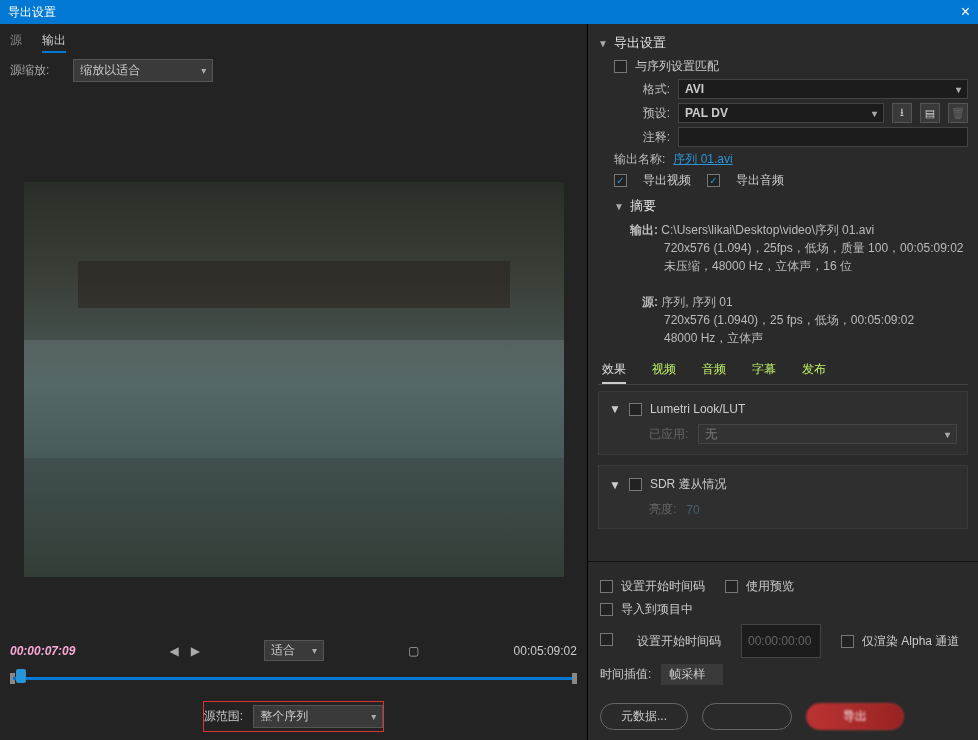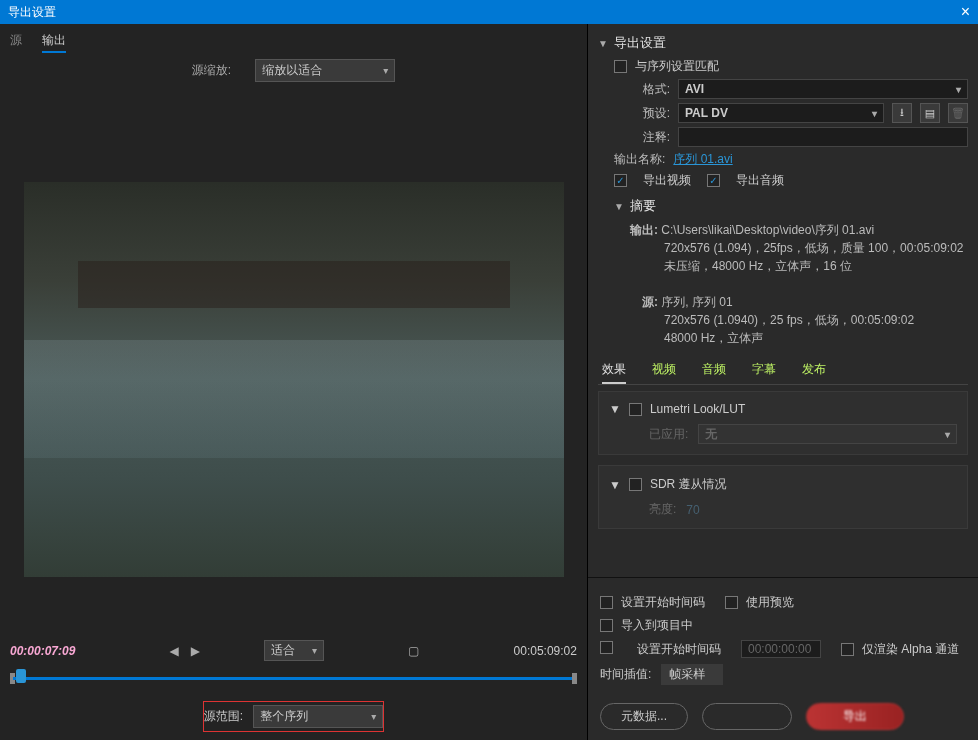--- a/index.html
+++ b/index.html
@@ -7,21 +7,21 @@
 .titlebar { background: #0078d4; color: #fff; height: 24px; display: flex; align-items: center; padding: 0 8px; justify-content: space-between; }
 .titlebar .close { font-size: 16px; cursor: pointer; }
 .main { display: flex; height: calc(100% - 24px); }
 .left { width: 588px; background: #232323; display: flex; flex-direction: column; border-right: 1px solid #000; }
 .right { flex: 1; background: #2a2a2a; display: flex; flex-direction: column; }
 
 .left-top { padding: 6px 10px 4px 10px; }
 .tabs-row { display: flex; gap: 20px; margin-bottom: 6px; }
 .tab { color: #888; padding: 2px 0; cursor: pointer; }
 .tab.active { color: #ccc; border-bottom: 2px solid #0078d4; }
-.scale-row { display: flex; align-items: center; gap: 24px; margin-top: 4px; justify-content: center; }
+.scale-row { display: flex; align-items: center; gap: 24px; margin-top: 4px; }
 .scale-row label { color: #aaa; }
 .dropdown { background: #3a3a3a; color: #ccc; border: 1px solid #555; padding: 2px 20px 2px 6px; position: relative; min-width: 140px; font-size: 12px; display: inline-flex; align-items: center; }
 .dropdown::after { content: "▾"; position: absolute; right: 6px; color: #aaa; font-size: 10px; }
 .dropdown.small { min-width: 60px; padding: 1px 18px 1px 6px; }
 
 .preview-area { flex: 1; display: flex; align-items: center; justify-content: center; padding-top: 60px; padding-bottom: 20px;}
 .preview-img { width: 540px; height: 395px; background: linear-gradient(180deg,#2a2e28 0%,#3a3f38 25%,#4a5a58 50%,#3e4d4b 75%,#323d36 100%); position: relative; overflow: hidden; }
 .preview-img::before{content:"";position:absolute;left:0;right:0;top:40%;height:30%;background:linear-gradient(180deg,rgba(180,200,210,.15),rgba(120,150,160,.15));}
 .preview-img::after{content:"";position:absolute;left:10%;right:10%;top:20%;height:12%;background:rgba(40,30,25,.5);}
 
@@ -61,21 +61,21 @@
 .panel-box { border:1px solid #3a3a3a; background:#2f2f2f; padding:10px; margin-bottom:10px;}
 .panel-box .phead{ display:flex; align-items:center; gap:8px; margin-bottom:8px;}
 .panel-box .pbody { display:flex; align-items:center; gap:10px; margin-left:40px;}
 .disabled { color:#666; }
 .ddfield.disabled-dd { background:#333; color:#666;}
 .val-num.disabled { color:#5a8fb0; opacity:0.5; }
 
 .right-bottom { padding: 10px 12px; border-top: 1px solid #111; background:#2a2a2a;}
 .rb-row { display:flex; align-items:center; gap:8px; margin:6px 0; color:#ccc;}
 .rb-row.gap-big { gap: 20px;}
-.tc-input { background:#1c1c1c; border:1px solid #444; color:#666; padding:1px 6px; width:80px; font-size:12px;}
+.tc-input { background:#1c1c1c; border:1px solid #444; color:#666; padding:9px 6px; width:80px; font-size:12px;}
 .interp-row { display:flex; align-items:center; gap:10px; margin-top:6px;}
 .interp-val { background:#3a3a3a; padding:2px 18px 2px 8px; color:#ccc; position:relative;}
 .footer-btns { display:flex; gap:14px; margin-top:18px; }
 .pill-btn { border:1px solid #666; background:transparent; color:#ccc; padding:4px 20px; border-radius:14px; cursor:pointer; font-size:12px;}
 .pill-btn.primary { background:linear-gradient(90deg,#b33,#922); border-color:#b33; color:#fff; padding:4px 36px; filter: blur(1px);}
 </style>
 </head>
 <body>
 
 <div class="titlebar">

